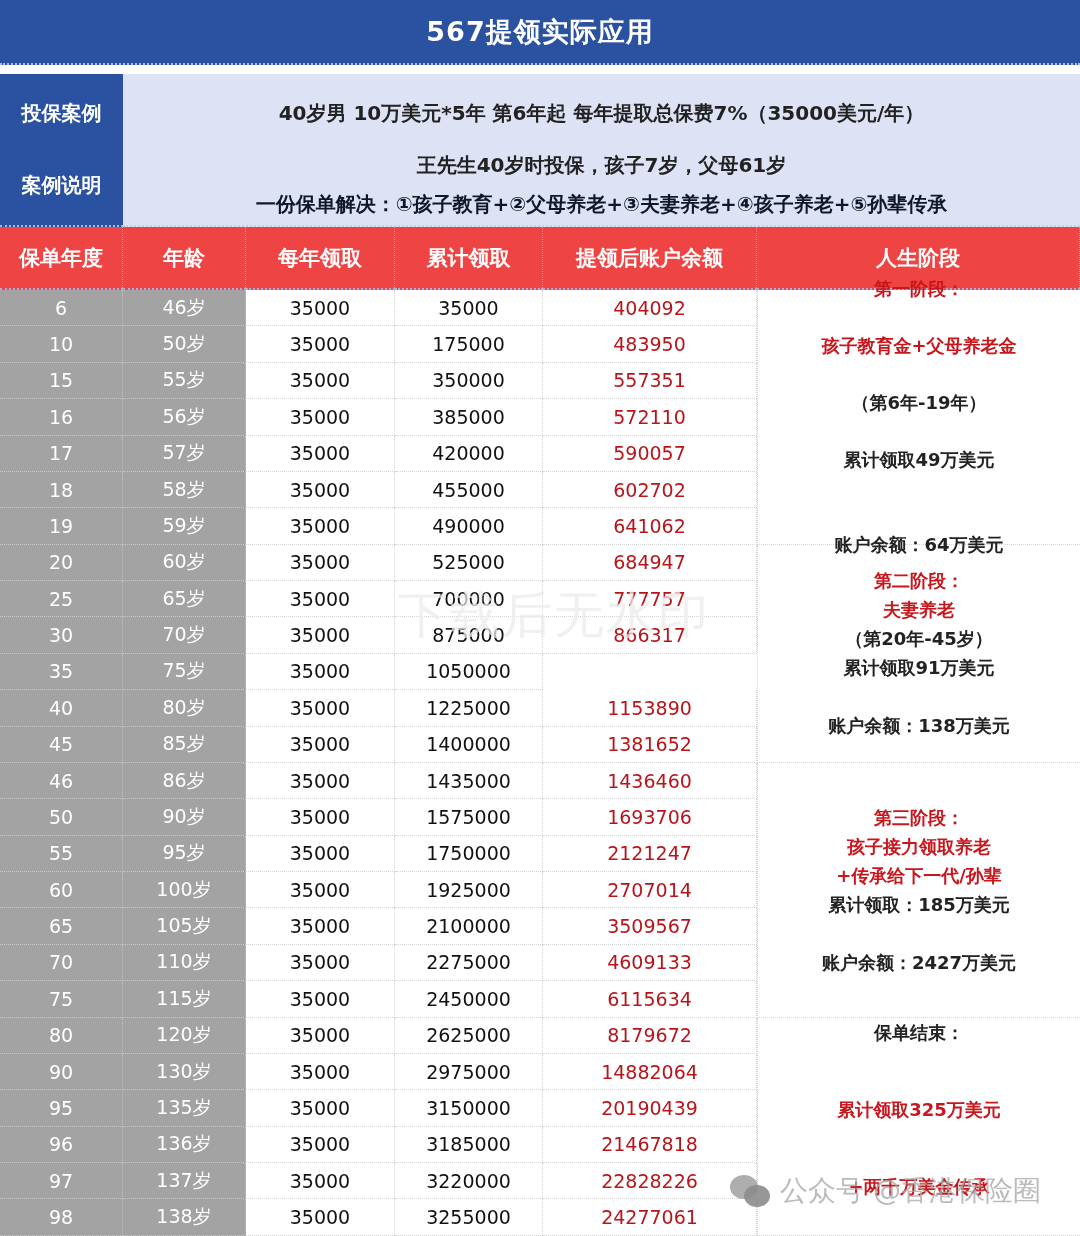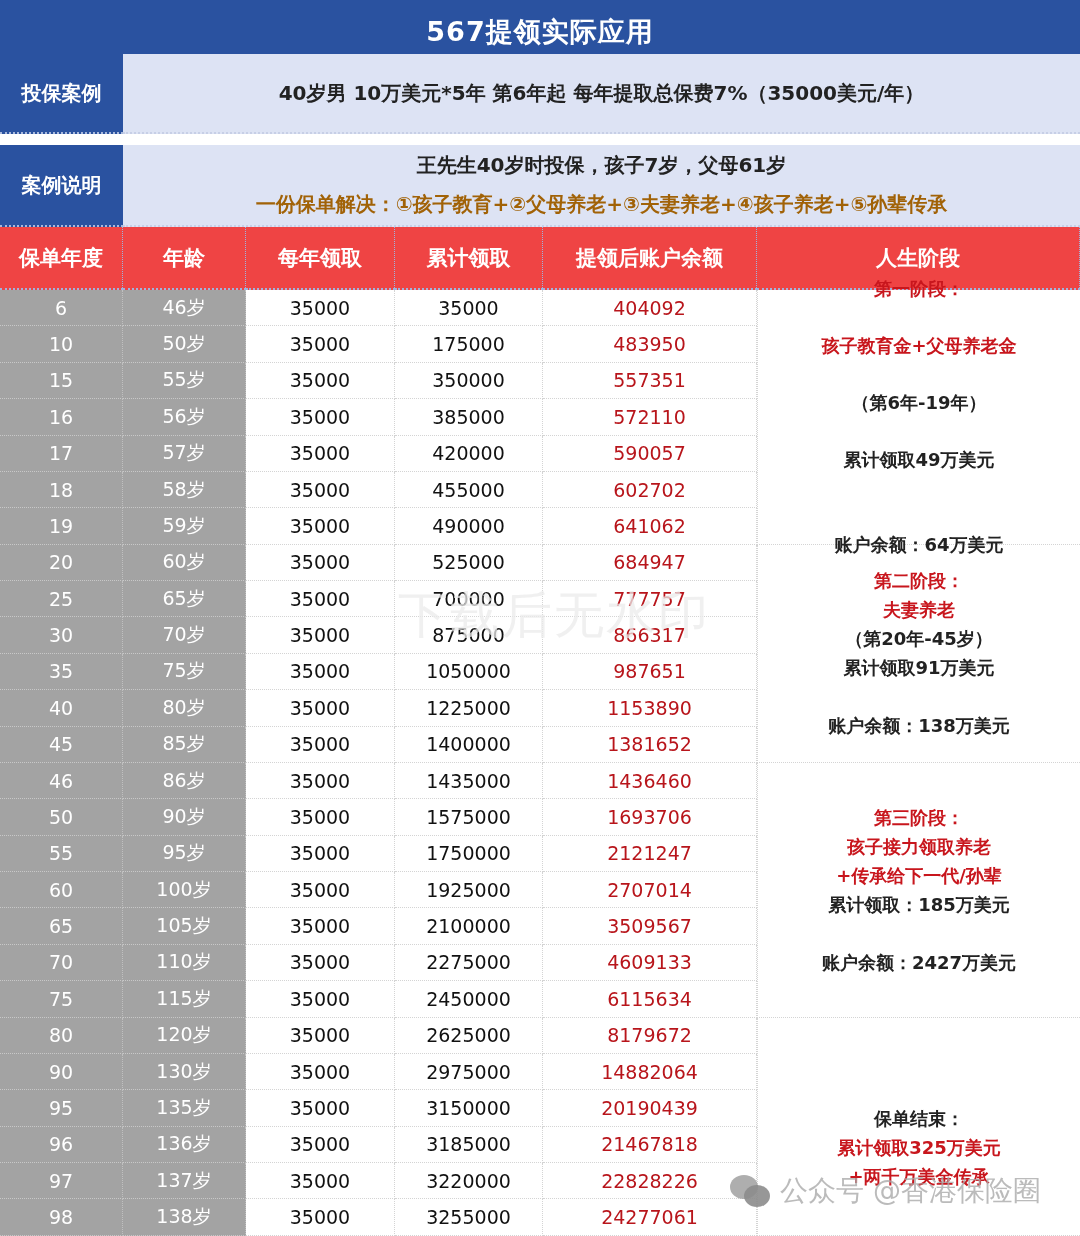--- a/index.html
+++ b/index.html
@@ -17,22 +17,22 @@
   .info-row .lbl {
     width: 123px; height: 100%; background: #2a52a0; color: #fff; font-weight: bold;
     font-size: 20px; display: flex; align-items: center; justify-content: center;
     border-bottom: 2px dotted #a9b9dc;
   }
   .info-row .val {
     flex: 1; height: 100%; background: #dde3f4; color: #222; display: flex; flex-direction: column;
     align-items: center; justify-content: center; font-size: 20px; font-weight: bold;
     border-bottom: 2px dotted #c7cfe6;
   }
-  .info-row .val .red { color: #a16207; margin-top: 12px; }
-  .row-plan { top: 54px; height: 80px; }
+  .info-row .val .red { color: #0f172a; margin-top: 12px; }
+  .row-plan { top: 74px; height: 80px; }
   .row-desc { top: 145px; height: 82px; }
 
   .hdr { position: absolute; top: 227px; left: 0; width: 1080px; height: 63px; display: flex; background: #ef4444; }
   .hdr div {
     height: 100%; color: #fff; font-size: 21px; font-weight: bold; display: flex; align-items: center;
     justify-content: center; border-right: 1px dotted #9fb3dd; border-bottom: 2px dotted #9fb3dd;
   }
   .c1 { width: 123px; } .c2 { width: 123px; } .c3 { width: 149px; } .c4 { width: 148px; } .c5 { width: 214px; } .c6 { width: 323px; }
 
   .body { position: absolute; top: 290px; left: 0; width: 757px; }
@@ -49,21 +49,21 @@
   .stage {
     position: absolute; left: 0; width: 323px; display: flex; flex-direction: column; align-items: center;
     justify-content: center; text-align: center; font-size: 18px; font-weight: bold; line-height: 29px;
     border-bottom: 1px dotted #d4d4d4; border-left: 1px dotted #d4d4d4; color: #222;
   }
   .stage .red { color: #c8161d; }
   .stage .gap { height: 29px; }
   .st1 { top: 0; height: 254.7px; gap: 28px; }
   .st2 { top: 254.7px; height: 218.3px; }
   .st3 { top: 473px; height: 254.7px; }
-  .st4 { top: 727.7px; height: 218.3px; justify-content: flex-end; padding-bottom: 44px; }
+  .st4 { top: 727.7px; height: 218.3px; justify-content: space-between; padding-bottom: 34px; }
 
   .watermark-center {
     position: absolute; left: 398px; top: 582px; font-size: 50px; color: rgba(235,235,235,0.75);
     letter-spacing: 2px; pointer-events: none; font-weight: normal;
   }
   .watermark-wechat {
     position: absolute; left: 730px; top: 1172px; display: flex; align-items: center; gap: 8px;
     color: rgba(170,170,170,0.8); font-size: 28px; pointer-events: none;
   }
   .wx-icon { width: 42px; height: 36px; position: relative; }
@@ -171,21 +171,20 @@
         <div class="c2">70岁</div>
         <div class="c3">35000</div>
         <div class="c4">875000</div>
         <div class="c5">866317</div>
       </div>
       <div class="r">
         <div class="c1">35</div>
         <div class="c2">75岁</div>
         <div class="c3">35000</div>
         <div class="c4">1050000</div>
-        <div class="c5">987651</div>
       </div>
       <div class="r">
         <div class="c1">40</div>
         <div class="c2">80岁</div>
         <div class="c3">35000</div>
         <div class="c4">1225000</div>
         <div class="c5">1153890</div>
       </div>
       <div class="r">
         <div class="c1">45</div>

